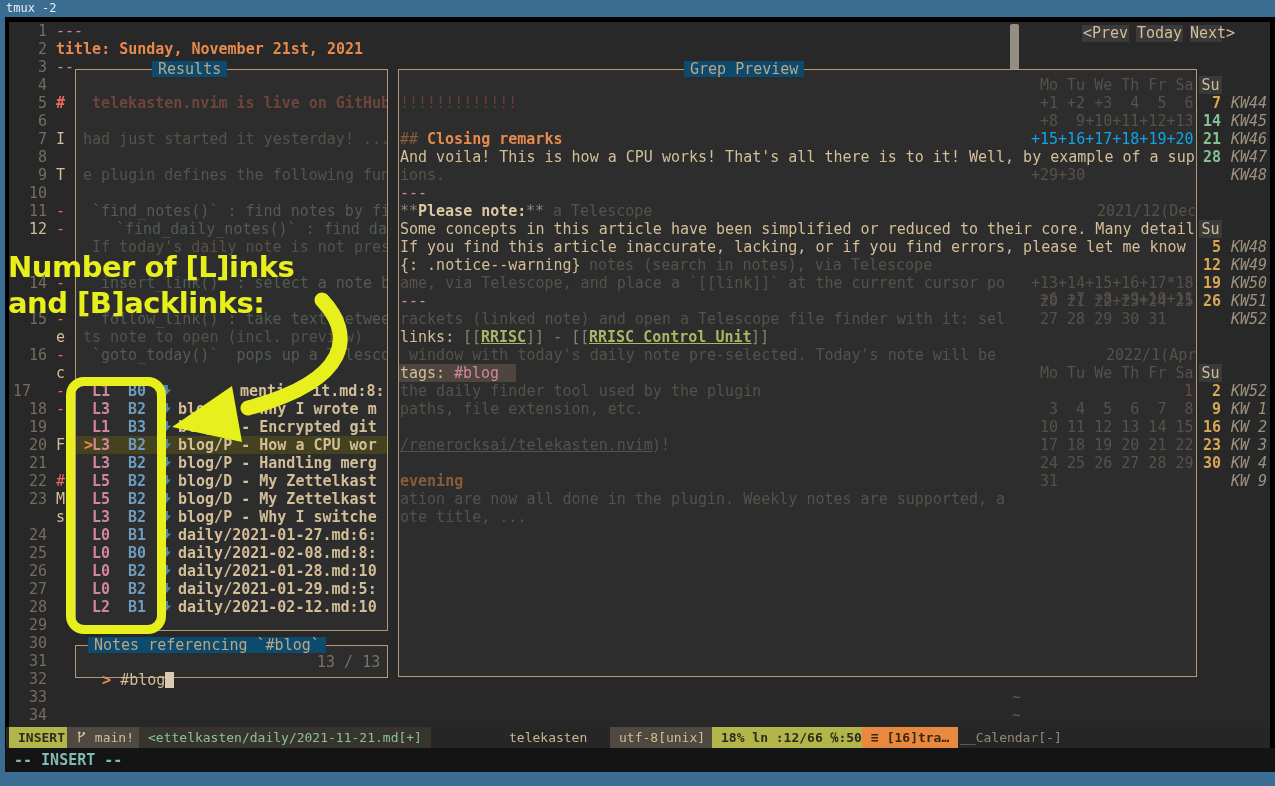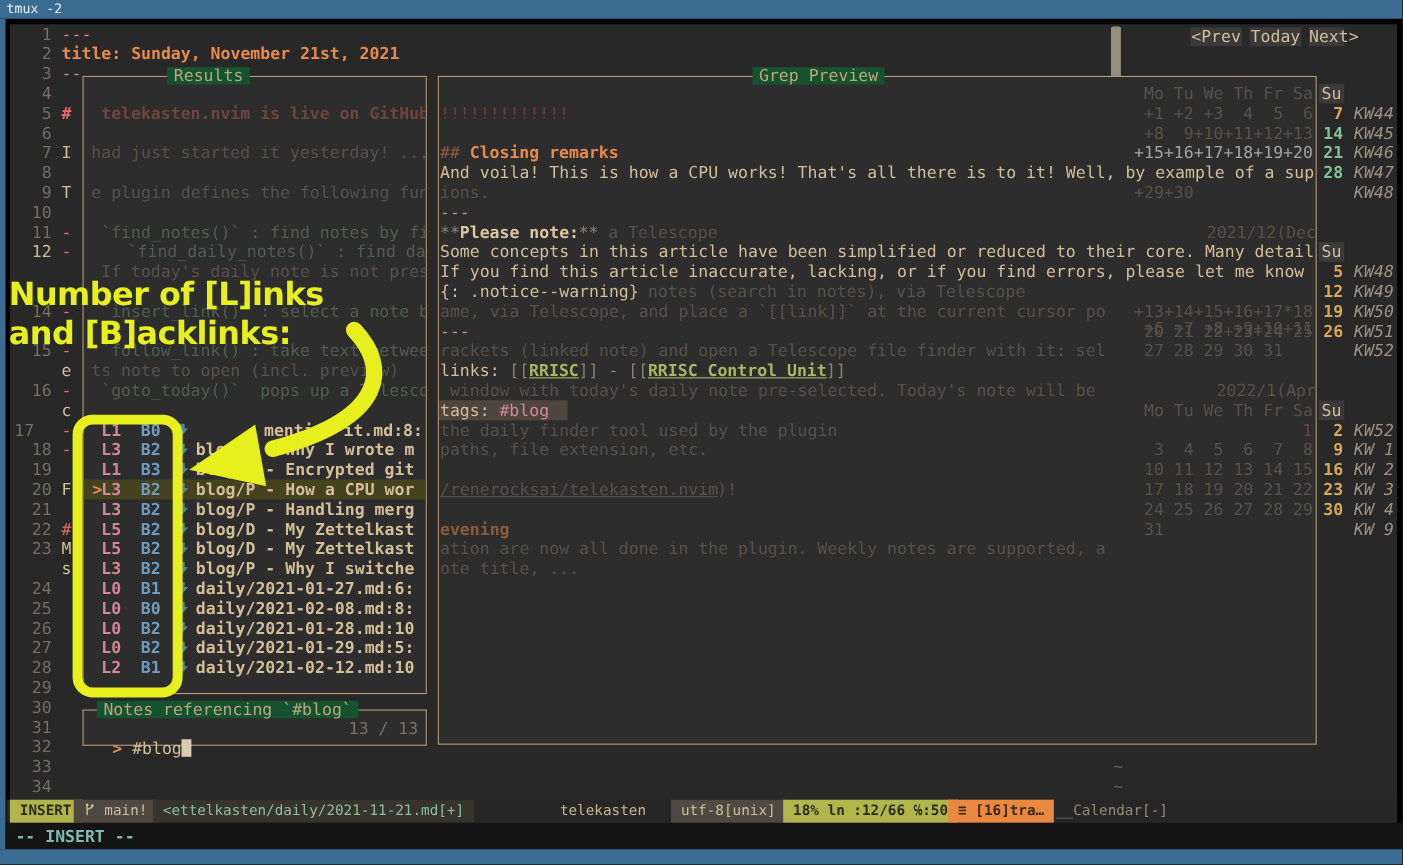--- a/index.html
+++ b/index.html
@@ -6,21 +6,21 @@
   body{width:1275px;height:786px;position:relative;background:#000;overflow:hidden;
        font-family:"DejaVu Sans Mono",monospace;}
   .abs{position:absolute;}
   .cell{position:absolute;font:15px/18px "DejaVu Sans Mono",monospace;white-space:pre;height:18px;}
   #tmux-bar{left:0;top:0;width:1275px;height:17px;background:#3b6d93;color:#e9eff3;
             font:12px/17px "DejaVu Sans Mono",monospace;padding-left:6px;box-sizing:border-box;}
   #left-strip{left:0;top:17px;width:5px;height:755px;background:#3b6d93;}
   #terminal{left:9px;top:22px;width:1261px;height:726px;background:#282828;}
   .win{position:absolute;background:#2d2d2d;border:1px solid #b49a76;box-sizing:border-box;}
   .wtitle{position:absolute;height:16px;font:15px/16px "DejaVu Sans Mono",monospace;
-          background:#14532d;color:#bda避a;color:#bda584;padding:0 6px;white-space:pre;}
+          background:#0c4a6e;color:#bda避a;color:#bda584;padding:0 6px;white-space:pre;}
   .rrow{width:311px;height:18px;}
   .rrow.sel{background:#45431f;}
   .dicon{position:absolute;width:11px;height:11px;top:3px;background:#4d87b0;
          clip-path:polygon(28% 0,72% 0,72% 42%,100% 42%,50% 100%,0 42%,28% 42%);}
   .chip{position:absolute;background:#3a3a3a;color:#d4be98;font:15px/17px "DejaVu Sans Mono",monospace;
         text-align:center;white-space:pre;}
   #statusline{left:6px;top:727px;width:1264px;height:21px;background:#262626;
               font:13px/21px "DejaVu Sans Mono",monospace;white-space:nowrap;}
   .seg{position:absolute;height:21px;padding:0 9px;white-space:pre;}
   #cmdline-area{left:5px;top:748px;width:1270px;height:24px;background:#141414;padding-left:20px;}
@@ -150,21 +150,21 @@
     <div class="cell" style="left: 0px; top: 294px; width: 797px;"><span style="background: rgb(78, 70, 62); position: absolute; left: 0px;">             </span><span style="color: rgb(212, 190, 152); background: rgb(78, 70, 62); position: absolute; left: 1px;">tags: </span><span style="color: rgb(211, 134, 155); background: rgb(78, 70, 62); position: absolute; left: 55px;">#blog</span></div>
     <div class="cell" style="left: 0px; top: 312px; width: 797px;"><span style="color: rgb(87, 81, 74); position: absolute; left: 1px;">the daily finder tool used by the plugin</span></div>
     <div class="cell" style="left: 0px; top: 330px; width: 797px;"><span style="color: rgb(87, 81, 74); position: absolute; left: 1px;">paths, file extension, etc.</span></div>
     <div class="cell" style="left: 0px; top: 366px; width: 797px;"><span style="color: rgb(87, 81, 74); text-decoration: underline; position: absolute; left: 1px;">/renerocksai/telekasten.nvim</span><span style="color: rgb(87, 81, 74); position: absolute; left: 253px;">)!</span></div>
     <div class="cell" style="left: 0px; top: 402px; width: 797px;"><span style="color: rgb(138, 92, 56); font-weight: bold; position: absolute; left: 1px;">evening</span></div>
     <div class="cell" style="left: 0px; top: 420px; width: 797px;"><span style="color: rgb(87, 81, 74); position: absolute; left: 1px;">ation are now all done in the plugin. Weekly notes are supported, a</span></div>
     <div class="cell" style="left: 0px; top: 438px; width: 797px;"><span style="color: rgb(87, 81, 74); position: absolute; left: 1px;">ote title, ...</span></div>
     <div class="cell" style="left: 641px; top: 6px;"><span style="color: rgb(87, 81, 74);">Mo Tu We Th Fr Sa</span></div>
     <div class="cell" style="left: 641px; top: 24px;"><span style="color: rgb(87, 81, 74);">+1 +2 +3  4  5  6</span></div>
     <div class="cell" style="left: 641px; top: 42px;"><span style="color: rgb(87, 81, 74);">+8  9+10+11+12+13</span></div>
-    <div class="cell" style="left: 632px; top: 60px;"><span style="color: #a3a3a3;">+15+16+17+18+19+20</span></div>
+    <div class="cell" style="left: 632px; top: 60px;"><span style="color: #0ea5e9;">+15+16+17+18+19+20</span></div>
     <div class="cell" style="left: 632px; top: 96px;"><span style="color: rgb(87, 81, 74);">+29+30</span></div>
     <div class="cell" style="left: 698px; top: 132px;"><span style="color: rgb(87, 81, 74);">2021/12(Dec</span></div>
     <div class="cell" style="left: 641px; top: 186px; margin-top: 34px;"><span style="color: rgb(87, 81, 74);">+6 +7 +8 +9+10+11</span></div>
     <div class="cell" style="left: 632px; top: 204px;"><span style="color: rgb(87, 81, 74);">+13+14+15+16+17*18</span></div>
     <div class="cell" style="left: 641px; top: 222px;"><span style="color: rgb(87, 81, 74);">20 21 22+23+24 25</span></div>
     <div class="cell" style="left: 641px; top: 240px;"><span style="color: rgb(87, 81, 74);">27 28 29 30 31</span></div>
     <div class="cell" style="left: 707px; top: 276px;"><span style="color: rgb(87, 81, 74);">2022/1(Apr</span></div>
     <div class="cell" style="left: 641px; top: 294px;"><span style="color: rgb(87, 81, 74);">Mo Tu We Th Fr Sa</span></div>
     <div class="cell" style="left: 785px; top: 312px;"><span style="color: rgb(110, 74, 66);">1</span></div>
     <div class="cell" style="left: 641px; top: 330px;"><span style="color: rgb(87, 81, 74);"> 3  4  5  6  7  8</span></div>

